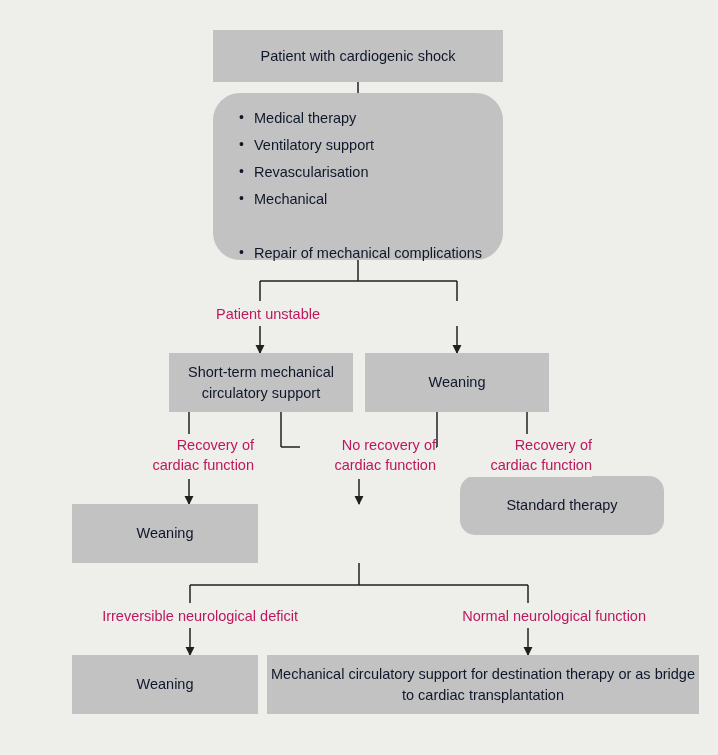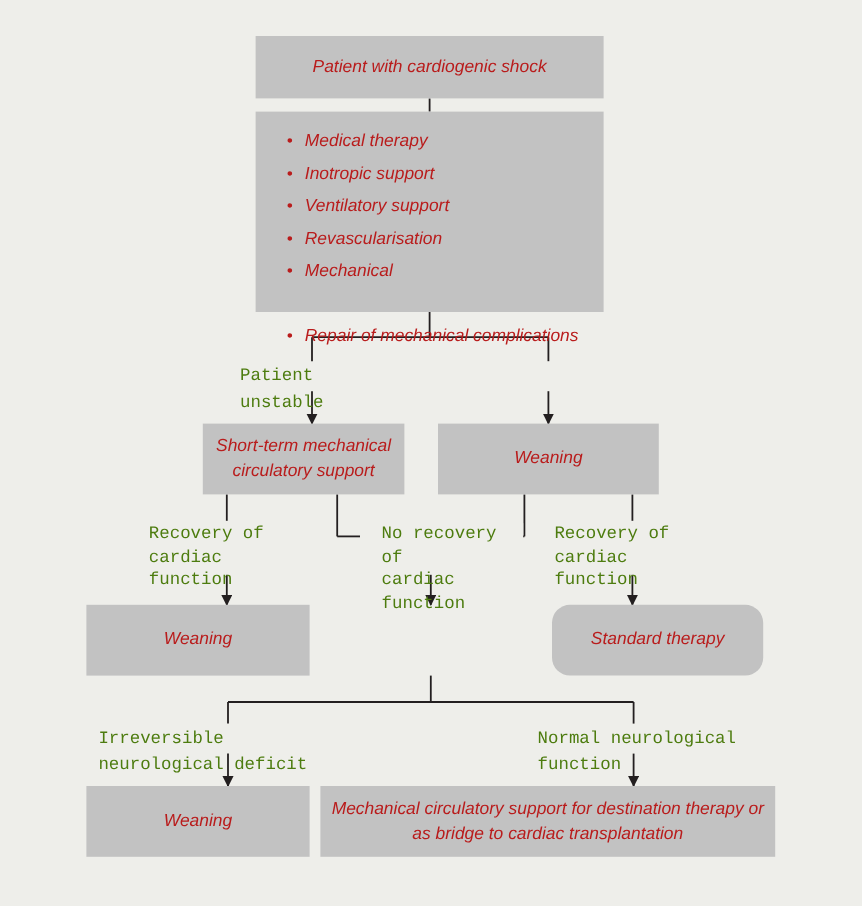--- a/index.html
+++ b/index.html
@@ -22,30 +22,29 @@
     position: absolute;
     left: 0;
     top: 0;
     width: 718px;
     height: 755px;
     pointer-events: none;
   }
   .node {
     position: absolute;
     background: #c2c2c2;
-    color: #b91c1c;
+    color: #0f172a;
     display: flex;
     align-items: center;
     justify-content: center;
     text-align: center;
     font-size: 14.5px;
     line-height: 1.42;
     box-sizing: border-box;
     z-index: 2;
-    font-style: italic;
   }
   .node-list {
     display: block;
     text-align: left;
     padding: 18px 0 18px 26px;
   }
   .blist {
     margin: 0;
     padding: 0;
     list-style: none;
@@ -64,28 +63,27 @@
   }
   .blist li::before {
     content: "\2022";
     position: absolute;
     left: 0;
     top: -1px;
     font-size: 14px;
   }
   .edge-label {
     position: absolute;
-    color: #4d7c0f;
+    color: #be185d;
     font-size: 14.5px;
     line-height: 1.35;
-    text-align: left;
+    text-align: right;
     white-space: pre-line;
     z-index: 3;
     background: #eeeeea;
-    font-family: Liberation Mono, monospace;
   }
 </style>
 </head>
 <body>
 
 <div id="flowchart">
 
   <svg id="connectors" viewBox="0 0 718 755" xmlns="http://www.w3.org/2000/svg">
     <defs>
       <marker id="arrow" viewBox="0 0 10 10" refX="9" refY="5" markerWidth="6.2" markerHeight="6.2" orient="auto-start-reverse">
@@ -125,47 +123,46 @@
       <line x1="190" y1="585" x2="190" y2="603"></line>
       <line x1="190" y1="628" x2="190" y2="655" marker-end="url(#arrow)"></line>
 
       <line x1="528" y1="585" x2="528" y2="603"></line>
       <line x1="528" y1="628" x2="528" y2="655" marker-end="url(#arrow)"></line>
     </g>
   </svg>
 
   <div class="node" style="left:213px; top:30px; width:290px; height:52px;">Patient with cardiogenic shock</div>
 
-  <div class="node node-list" style="left:213px; top:93px; width:290px; height:167px;">
+  <div class="node node-list" style="left:213px; top:93px; width:290px; height:167px;border-radius:27px;">
     <ul class="blist">
       <li>Medical therapy</li>
-      <li>Inotropic support</li>
       <li>Ventilatory support</li>
       <li>Revascularisation</li>
       <li>Mechanical</li>
       <li>Repair of mechanical complications</li>
     </ul>
   </div>
 
   <div class="edge-label" style="left:200px; top:303px; width:120px; height:22px; line-height:22px;">Patient unstable</div>
 
-  <div class="node" style="left:169px; top:353px; width:168px; height:59px;">Short-term mechanical
+  <div class="node" style="left:169px; top:353px; width:184px; height:59px;">Short-term mechanical
 circulatory support</div>
   <div class="node" style="left:365px; top:353px; width:184px; height:59px;">Weaning</div>
 
   <div class="edge-label" style="left:124px; top:436px; width:130px; height:41px;">Recovery of
 cardiac function</div>
   <div class="edge-label" style="left:318px; top:436px; width:118px; height:41px;">No recovery of
 cardiac function</div>
   <div class="edge-label" style="left:462px; top:436px; width:130px; height:41px;">Recovery of
 cardiac function</div>
 
   <div class="node" style="left:72px; top:504px; width:186px; height:59px;">Weaning</div>
-  <div class="node" style="left:460px; top:504px; width:176px; height:59px;border-radius:15px;">Standard therapy</div>
+  <div class="node" style="left:460px; top:476px; width:204px; height:59px;border-radius:15px;">Standard therapy</div>
 
   <div class="edge-label" style="left:82px; top:605px; width:216px; height:22px; line-height:22px;">Irreversible neurological deficit</div>
   <div class="edge-label" style="left:448px; top:605px; width:198px; height:22px; line-height:22px;">Normal neurological function</div>
 
   <div class="node" style="left:72px; top:655px; width:186px; height:59px;">Weaning</div>
-  <div class="node" style="left:267px; top:655px; width:379px; height:59px;">Mechanical circulatory support for destination
+  <div class="node" style="left:267px; top:655px; width:432px; height:59px;">Mechanical circulatory support for destination
 therapy or as bridge to cardiac transplantation</div>
 
 </div>
 
 </body></html>

